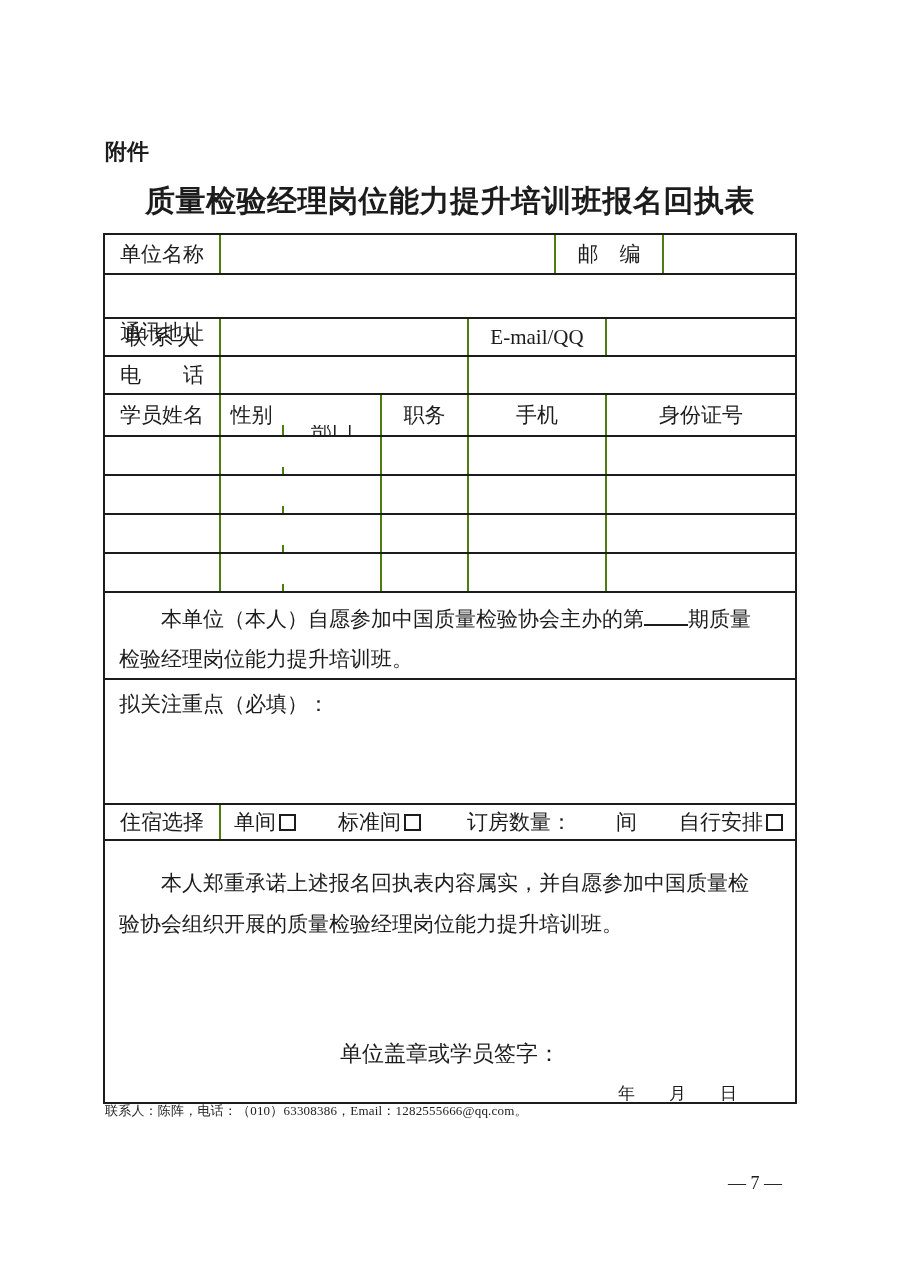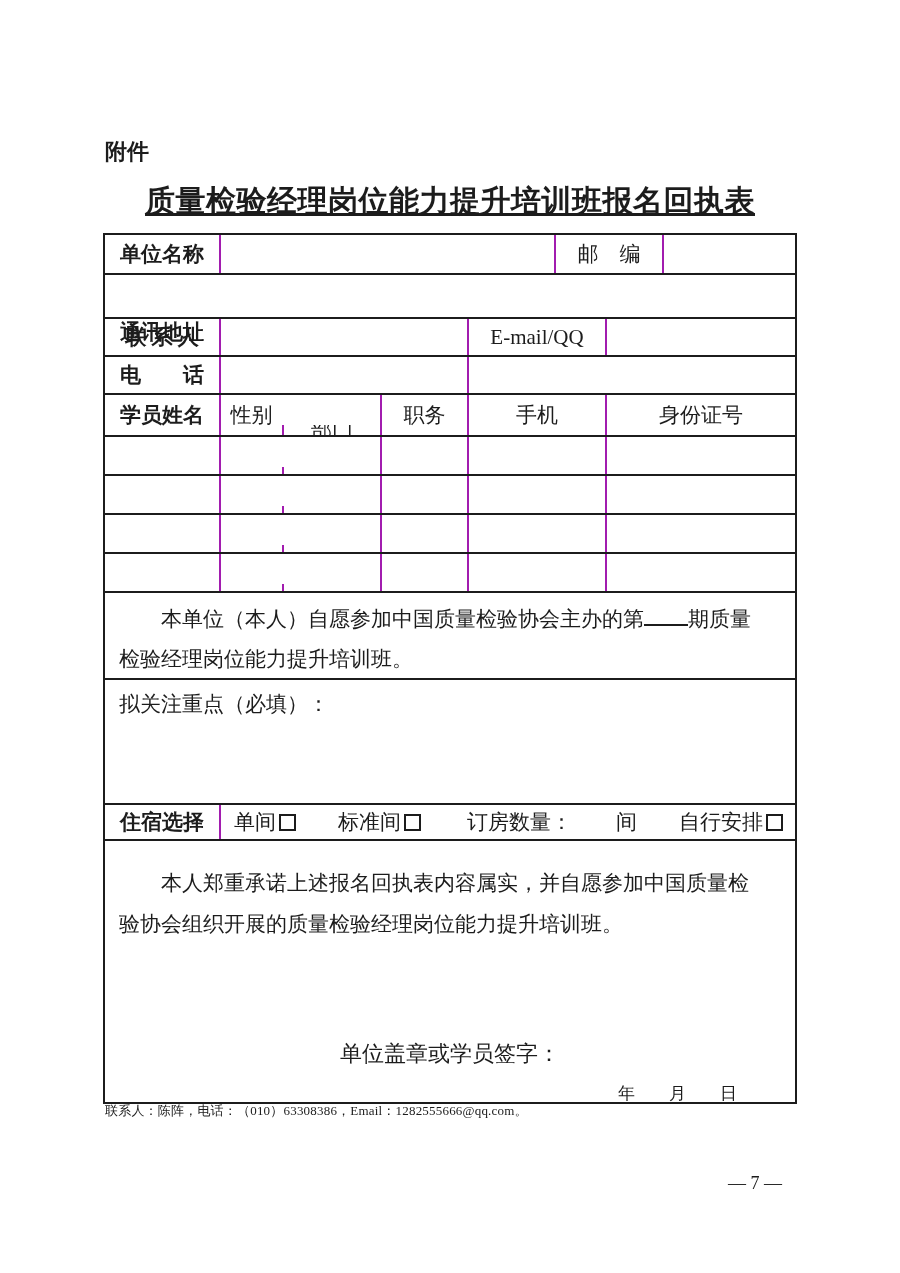--- a/index.html
+++ b/index.html
@@ -17,35 +17,34 @@
     position: absolute; left: 105px; top: 137px;
     font-size: 22px; font-weight: bold;
     font-family: "DejaVu Sans", "Liberation Sans", sans-serif;
   }
   .doc-title {
     position: absolute; left: 0; top: 181px; width: 900px;
     text-align: center;
     font-size: 30px; font-weight: bold;
     font-family: "DejaVu Sans", "Liberation Sans", sans-serif;
     letter-spacing: 0.5px;
-    text-decoration: underline;
   }
 
   
   .form-table {
     position: absolute; left: 103px; top: 233px; width: 694px;
     border: 2px solid #1c1c1c;
     background: #fff;
     font-size: 21px;
   }
   .row { display: flex; border-bottom: 2px solid #1c1c1c; }
   .row:last-child { border-bottom: none; }
-  .c { border-left: 2px solid #a21caf; display: flex; align-items: center; justify-content: center; overflow: hidden; text-align: center; }
+  .c { border-left: 2px solid #4d7c0f; display: flex; align-items: center; justify-content: center; overflow: hidden; text-align: center; }
   .c:first-child { border-left: none; }
-  .lab { width: 114px; flex: 0 0 114px; text-align: center; font-weight: bold; }
+  .lab { width: 114px; flex: 0 0 114px; text-align: center; }
   .grow { flex: 1 1 auto; }
 
   
   .w-unitval   { flex: 0 0 335px; }
   .w-postal    { flex: 0 0 108px; }
   .w-contactval{ flex: 0 0 248px; }
   .w-midlab    { flex: 0 0 138px; }
   .col-sex  { flex: 0 0 63px; }
   .col-dept { flex: 0 0 98px; margin-top: 30px; }
   .col-duty { flex: 0 0 87px; }

